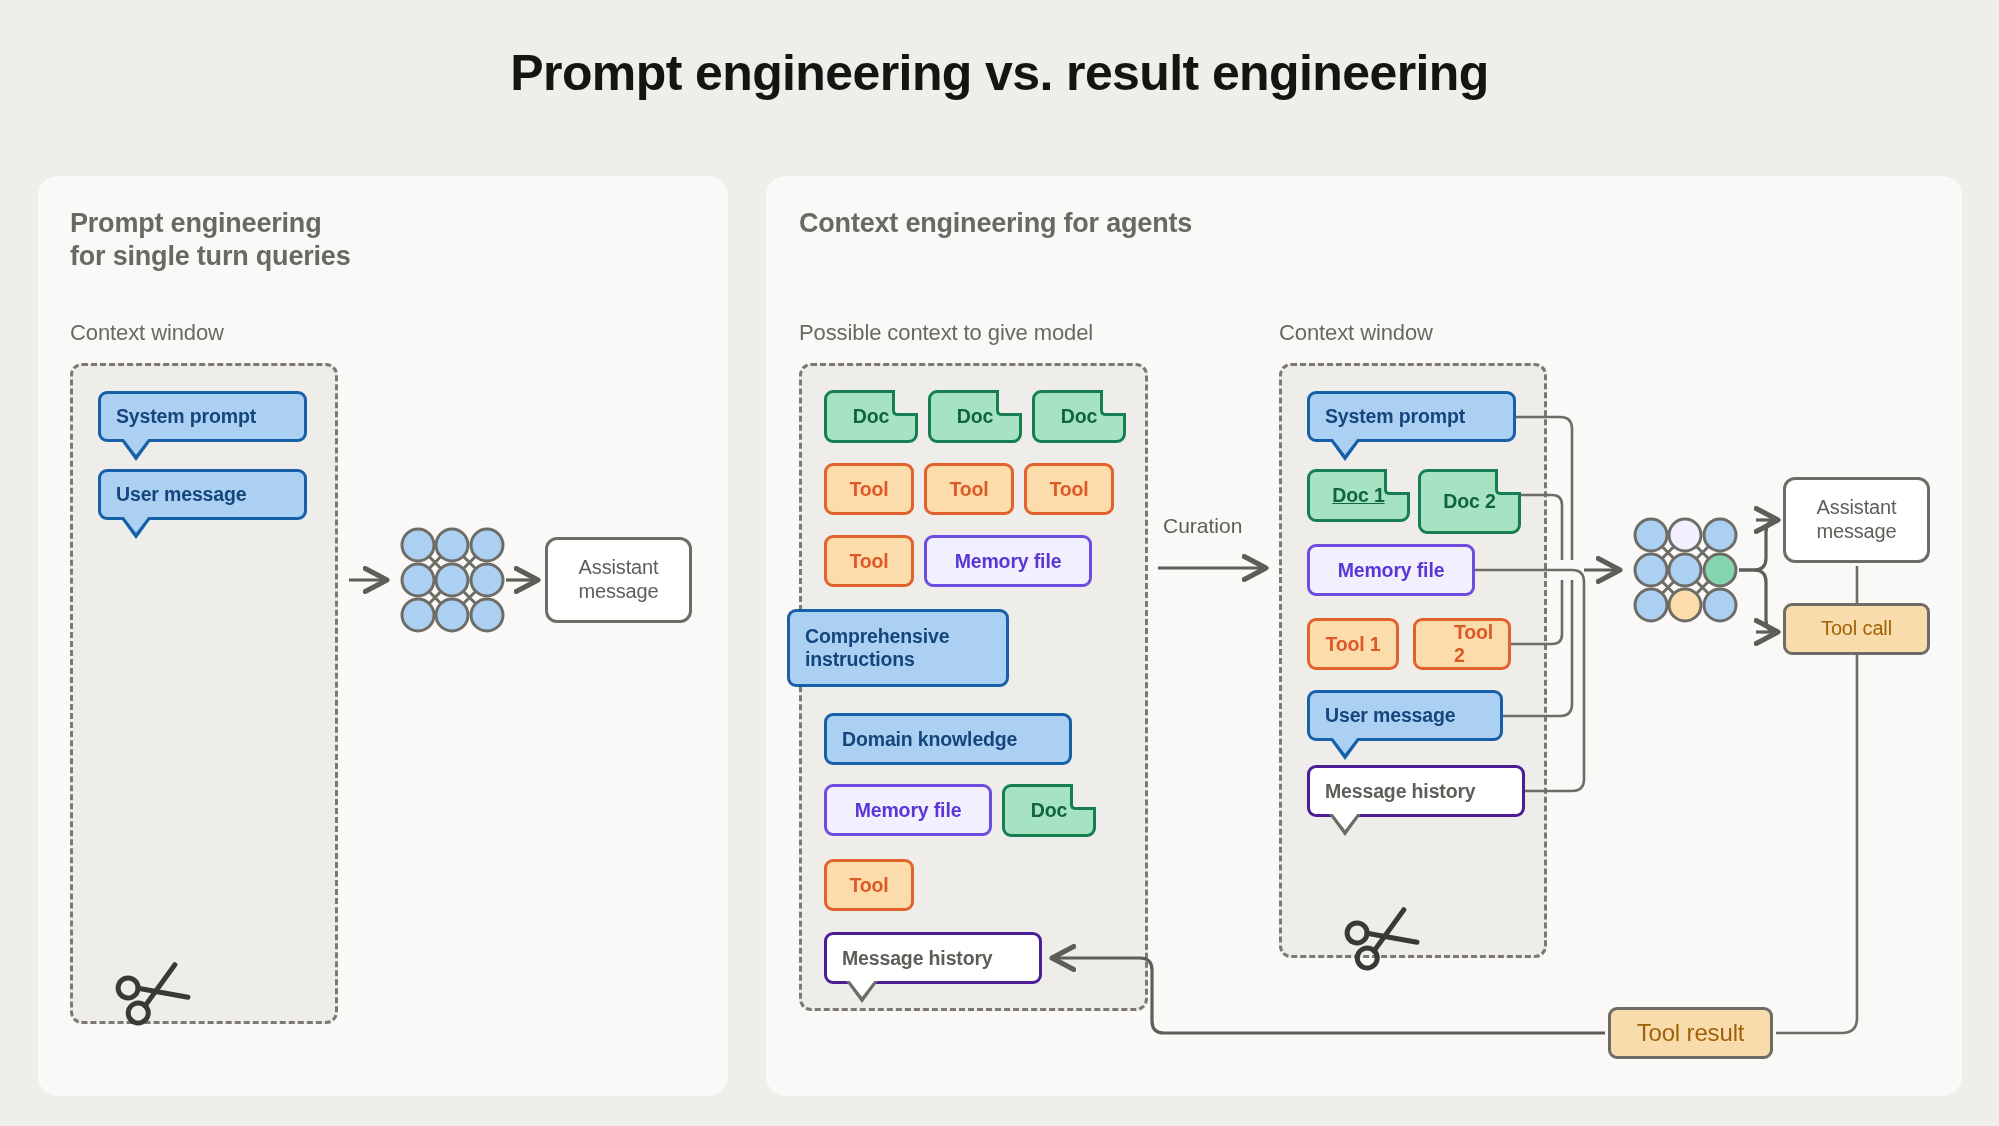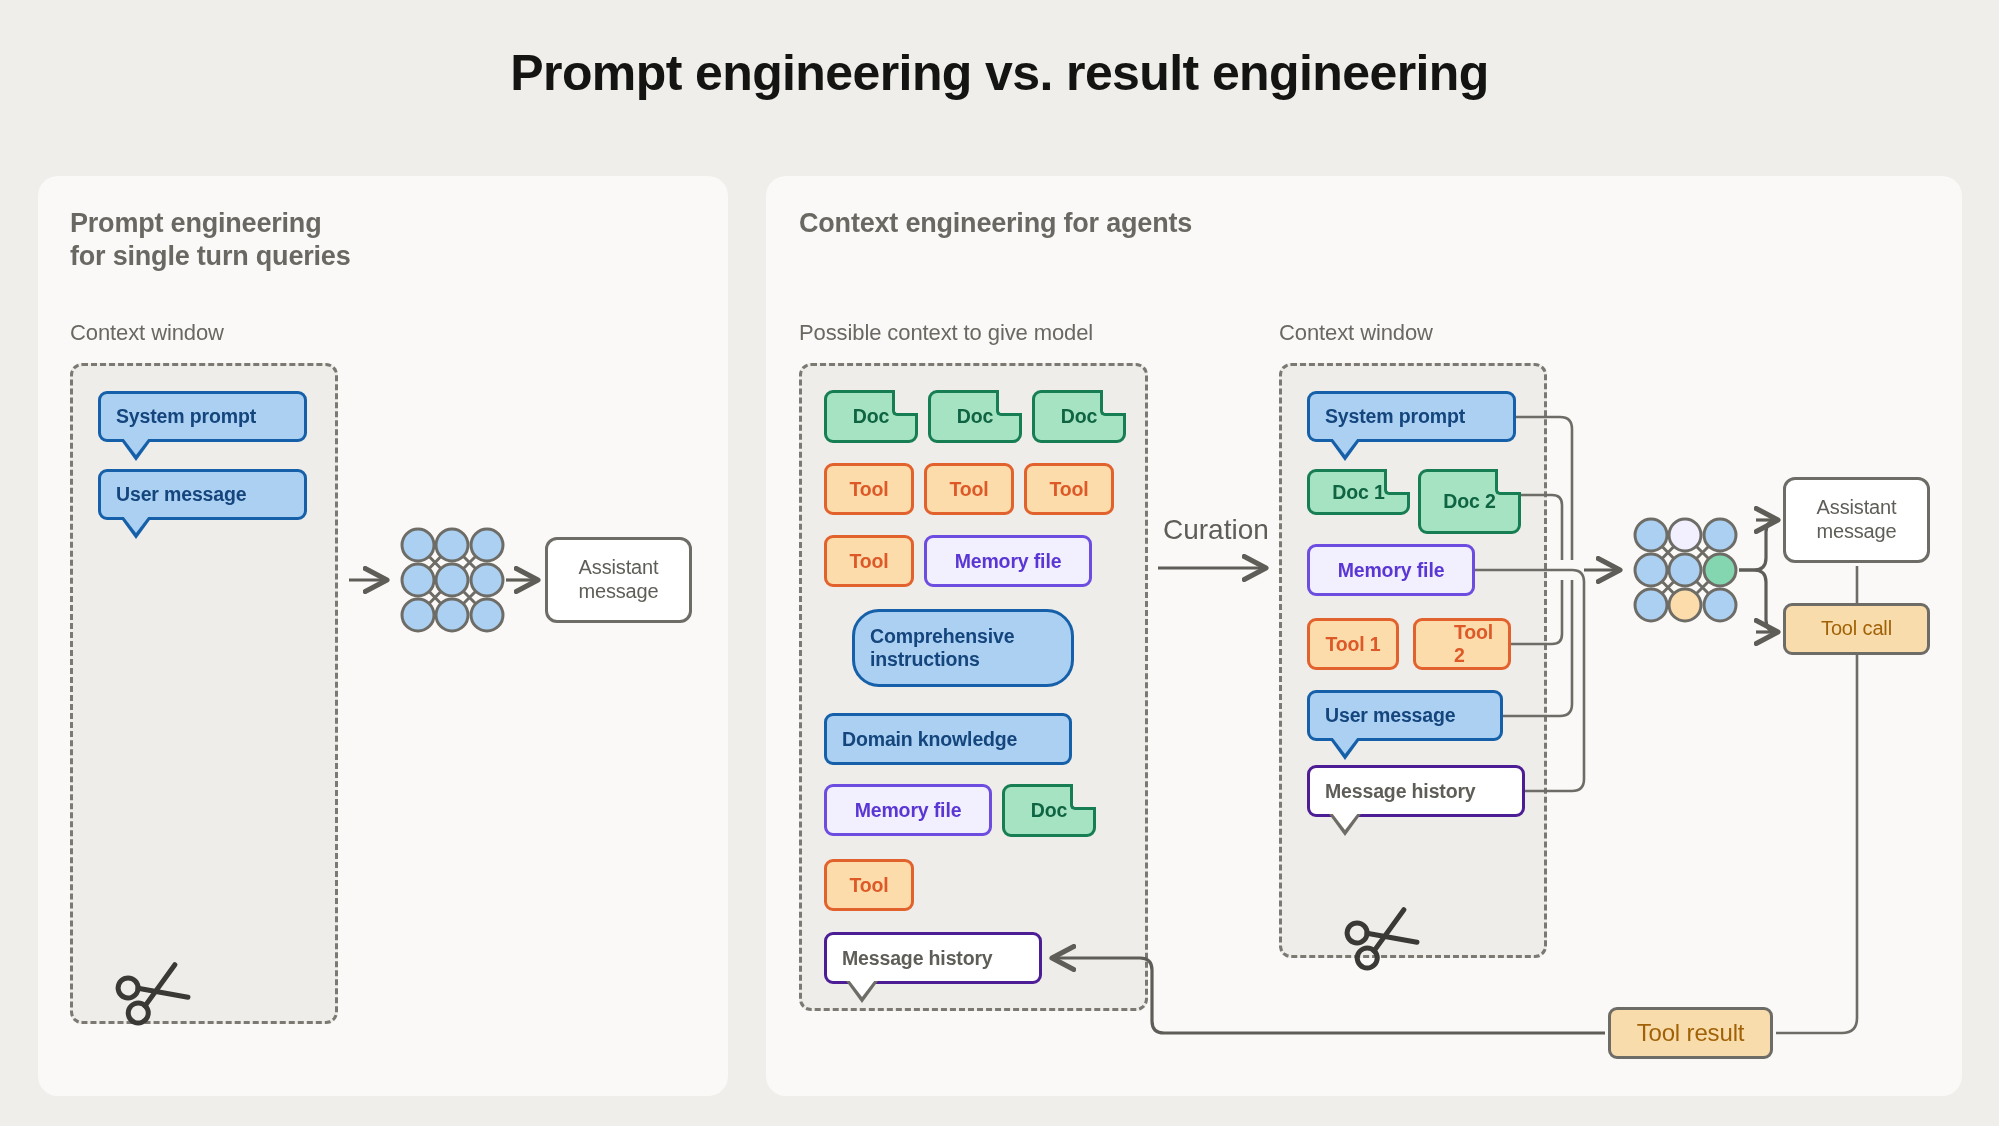--- a/index.html
+++ b/index.html
@@ -118,21 +118,21 @@
   svg.overlay{ position:absolute; left:0; top:0; width:1999px; height:1126px;
                pointer-events:none; overflow:visible; }
 
   .nn-node{ stroke:#6e6c66; stroke-width:3; }
   .nn-link{ stroke:#6e6c66; stroke-width:3; fill:none; }
   .flow   { stroke:#5f5d57; stroke-width:3.2; fill:none; }
   .thin   { stroke:#6e6c66; stroke-width:2.6; fill:none; }
   .scis   { stroke:#3a3936; stroke-width:5; fill:none; stroke-linecap:round; }
 
   .curation-label{
-    position:absolute; font-size:28px; color:#5f5d57; font-weight:400;
+    position:absolute; font-size:21px; color:#5f5d57; font-weight:400;
   }
 </style>
 </head>
 <body>
 
 <div id="stage">
 
   <div class="page-title">Prompt engineering vs. result engineering</div>
 
   <div class="panel" id="panel-left"></div>
@@ -174,42 +174,42 @@
     <span>Doc</span>
   </div>
 
   <div class="chip c-orange center" style="left:824px; top:463px; width:90px; height:52px;">Tool</div>
   <div class="chip c-orange center" style="left:924px; top:463px; width:90px; height:52px;">Tool</div>
   <div class="chip c-orange center" style="left:1024px; top:463px; width:90px; height:52px;">Tool</div>
 
   <div class="chip c-orange center" style="left:824px; top:535px; width:90px; height:52px;">Tool</div>
   <div class="chip c-purple center" style="left:924px; top:535px; width:168px; height:52px;">Memory file</div>
 
-  <div class="chip c-blue" style="left:852px; top:609px; width:222px; height:78px;border-radius:27px;">Comprehensive
+  <div class="chip c-blue" style="left:787px; top:609px; width:222px; height:78px;">Comprehensive
 instructions</div>
 
   <div class="chip c-blue" style="left:824px; top:713px; width:248px; height:52px;">Domain knowledge</div>
 
   <div class="chip c-purple center" style="left:824px; top:784px; width:168px; height:52px;">Memory file</div>
   <div class="chip c-green center" style="left:1002px; top:784px; width:94px; height:53px;">
     <span class="doc-fold"></span>
     <span>Doc</span>
   </div>
 
   <div class="chip c-orange center" style="left:824px; top:859px; width:90px; height:52px;">Tool</div>
 
   <div class="chip c-white bubble" style="left:824px; top:932px; width:218px; height:52px;">Message history</div>
 
   <div class="curation-label" style="left:1163px; top:514px;">Curation</div>
 
   <div class="ctxbox" style="left:1279px; top:363px; width:268px; height:595px;"></div>
 
   <div class="chip c-blue bubble" style="left:1307px; top:391px; width:209px; height:51px;">System prompt</div>
 
-  <div class="chip c-green center" style="left:1307px; top:469px; width:103px; height:46px;">
+  <div class="chip c-green center" style="left:1307px; top:469px; width:103px; height:53px;text-decoration:underline;">
     <span class="doc-fold"></span>
     <span>Doc 1</span>
   </div>
   <div class="chip c-green center" style="left:1418px; top:469px; width:103px; height:65px;">
     <span class="doc-fold"></span>
     <span>Doc 2</span>
   </div>
 
   <div class="chip c-purple center" style="left:1307px; top:544px; width:168px; height:52px;">Memory file</div>
 

